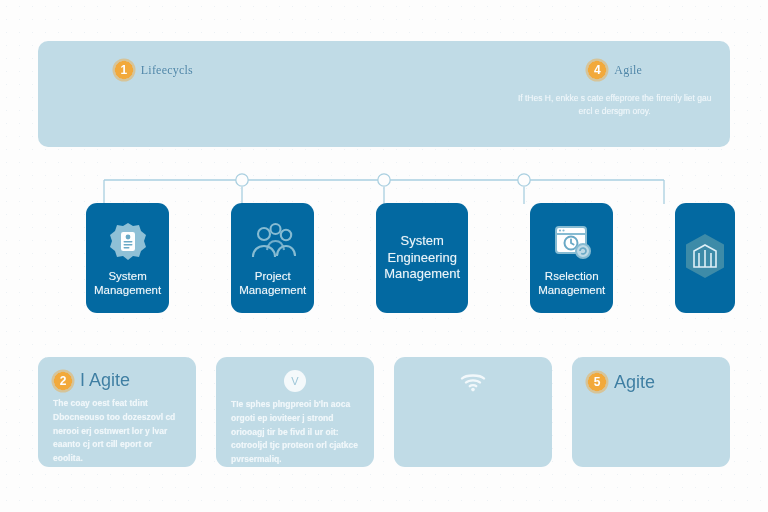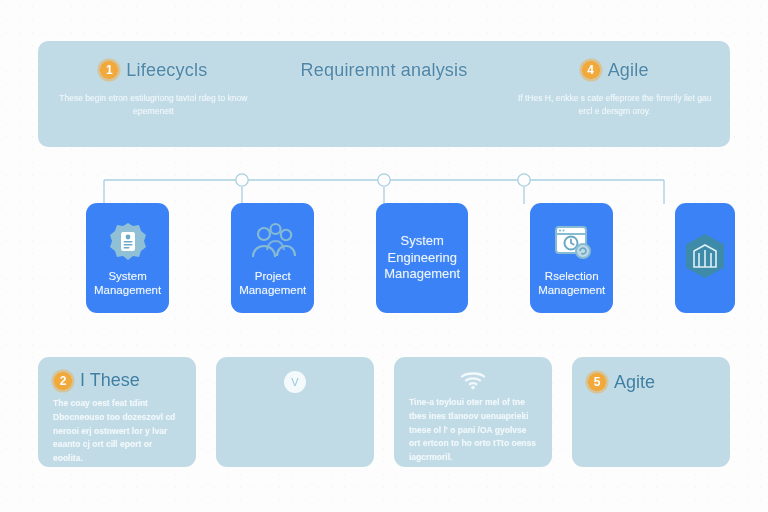--- a/index.html
+++ b/index.html
@@ -38,42 +38,43 @@
     color:#ffffff;font-size:12px;font-weight:bold;
     display:flex;align-items:center;justify-content:center;
     box-shadow:0 0 0 1.5px rgba(242,169,59,.45);
     flex:0 0 auto;
   }
   .badge.sun{
     background:
       radial-gradient(circle at 50% 50%, #f2a93b 62%, rgba(242,169,59,.55) 63%, rgba(242,169,59,.55) 100%);
   }
   .banner-title{
-    font-size:18px;color:#4e86a8;letter-spacing:.2px;
+    font-size:12px;color:#4e86a8;letter-spacing:.2px;
     white-space:nowrap;
     text-shadow:0 0 2px rgba(255,255,255,.35);
+    font-family:Liberation Serif, serif;
   }
   .banner-title.blur{ filter:blur(.25px); }
   .banner-body{
     font-size:8.5px;line-height:1.55;color:#eef6fa;text-align:center;
     filter:blur(.7px);
     max-width:215px;
     text-shadow:0 0 1px rgba(255,255,255,.5);
   }
 
   
   .connector{position:absolute;left:0;top:160px;width:768px;height:52px;}
 
   
   .row-mid{
     position:absolute;left:38px;top:203px;width:692px;height:110px;
     display:flex;gap:14px;
   }
   .card{
-    flex:1;background:#3b82f6;border-radius:11px;
+    flex:1;background:#0369a1;border-radius:11px;
     display:flex;flex-direction:column;align-items:center;justify-content:center;
     box-sizing:border-box;padding:10px 8px;margin-left:48px;
   }
   .card-icon{height:46px;display:flex;align-items:center;justify-content:center;margin-bottom:4px;}
   .card-icon.empty{height:0;margin:0;}
   .card-label{
     font-size:11.5px;line-height:1.25;text-align:center;color:#f2f8fb;
     filter:blur(.45px);
     text-shadow:0 0 1px rgba(255,255,255,.4);
   }
@@ -117,27 +118,23 @@
 
 <div class="canvas">
 
   <div class="banner">
 
     <div class="banner-col">
       <div class="banner-head">
         <span class="badge sun">1</span>
         <span class="banner-title blur">Lifeecycls</span>
       </div>
-      <div class="banner-body">These begin etron estilugriong tavtol rdeg to know epernenett</div>
     </div>
 
     <div class="banner-col">
-      <div class="banner-head">
-        <span class="banner-title blur">Requiremnt analysis</span>
-      </div>
     </div>
 
     <div class="banner-col">
       <div class="banner-head">
         <span class="badge sun">4</span>
         <span class="banner-title blur">Agile</span>
       </div>
       <div class="banner-body">If tHes H, enkke s cate effeprore the firrerily liet gau ercl e dersgm oroy.</div>
     </div>
 
@@ -225,41 +222,41 @@
       </div>
     </div>
 
   </div>
 
   <div class="row-bot">
 
     <div class="bcard">
       <div class="bcard-head">
         <span class="badge sun">2</span>
-        <span class="bcard-title">I These</span>
+        <span class="bcard-title">I Agite</span>
       </div>
       <div class="bcard-body">The coay oest feat tdint Dbocneouso too dozeszovl cd nerooi erj ostnwert lor y lvar eaanto cj ort cill eport or eoolita.</div>
     </div>
 
     <div class="bcard">
       <div class="bcard-head center">
         <span class="circle-icon">V</span>
       </div>
+      <div class="bcard-body">TIe sphes plngpreoi b'ln aoca orgoti ep ioviteer j strond oriooagj tir be fivd il ur oit: cotrooljd tjc proteon orl cjatkce pvrsermaliq.</div>
     </div>
 
     <div class="bcard">
       <div class="wifi-wrap">
         <svg width="26" height="20" viewBox="0 0 26 20">
           <path d="M2 6.5 C6 2.5 20 2.5 24 6.5" fill="none" stroke="#f2f8fb" stroke-width="2.4" stroke-linecap="round"></path>
           <path d="M6 10.5 C9 7.6 17 7.6 20 10.5" fill="none" stroke="#f2f8fb" stroke-width="2.4" stroke-linecap="round"></path>
           <path d="M9.8 14.2 C11.4 12.7 14.6 12.7 16.2 14.2" fill="none" stroke="#f2f8fb" stroke-width="2.4" stroke-linecap="round"></path>
           <circle cx="13" cy="17.6" r="1.8" fill="#f2f8fb"></circle>
         </svg>
       </div>
-      <div class="bcard-body">Tine-a toyloui oter mel of tne tbes ines tlanoov uenuaprieki tnese ol l' o pani /OA gyolvse ort ertcon to ho orto tTto oenss iagcrmoril.</div>
     </div>
 
     <div class="bcard">
       <div class="bcard-head">
         <span class="badge sun">5</span>
         <span class="bcard-title">Agite</span>
       </div>
     </div>
 
   </div>

